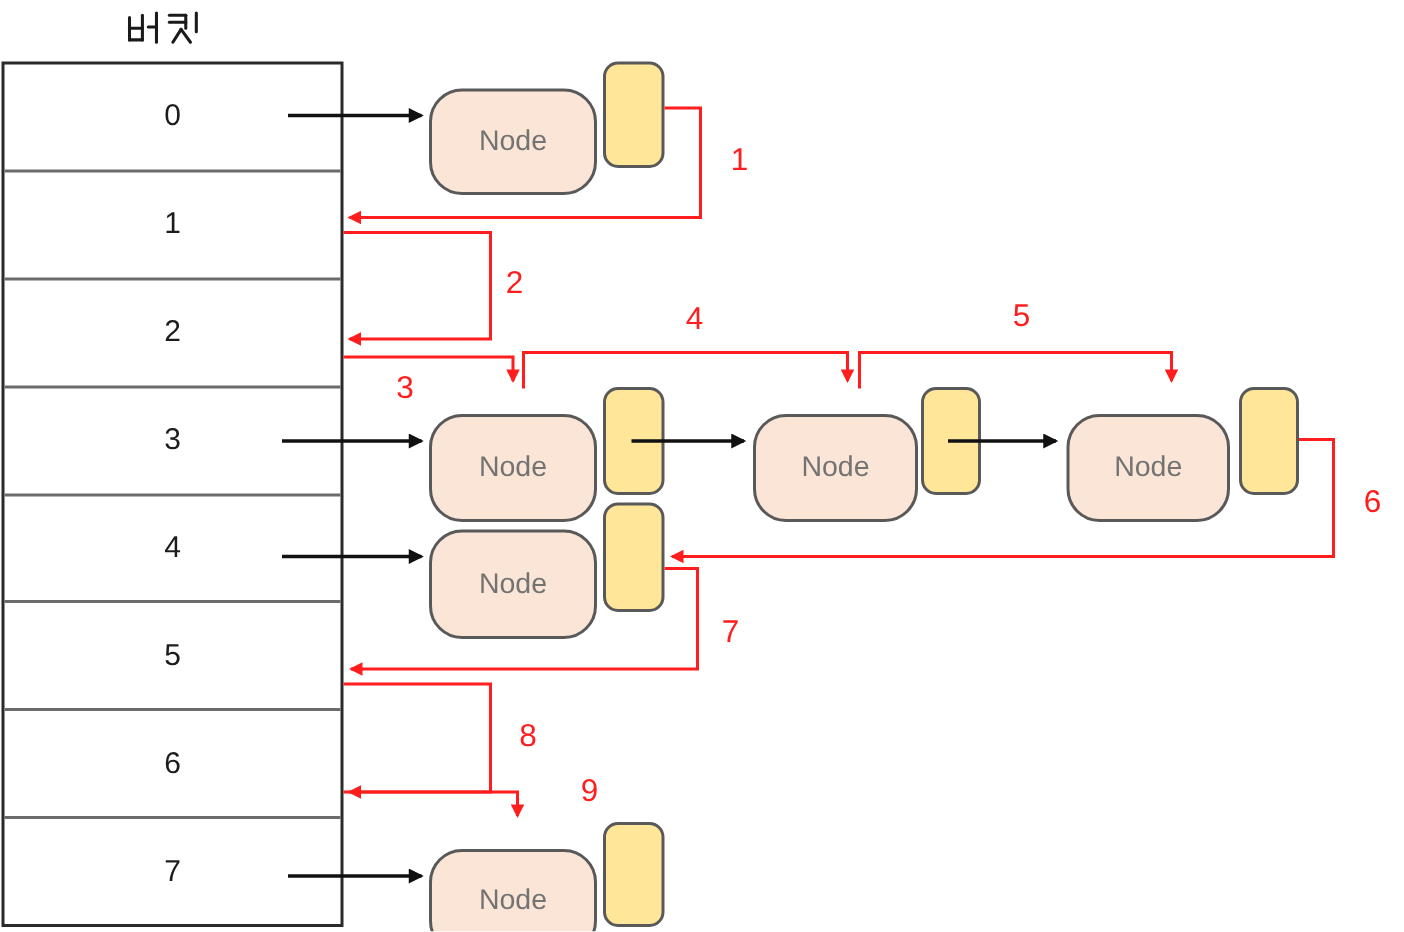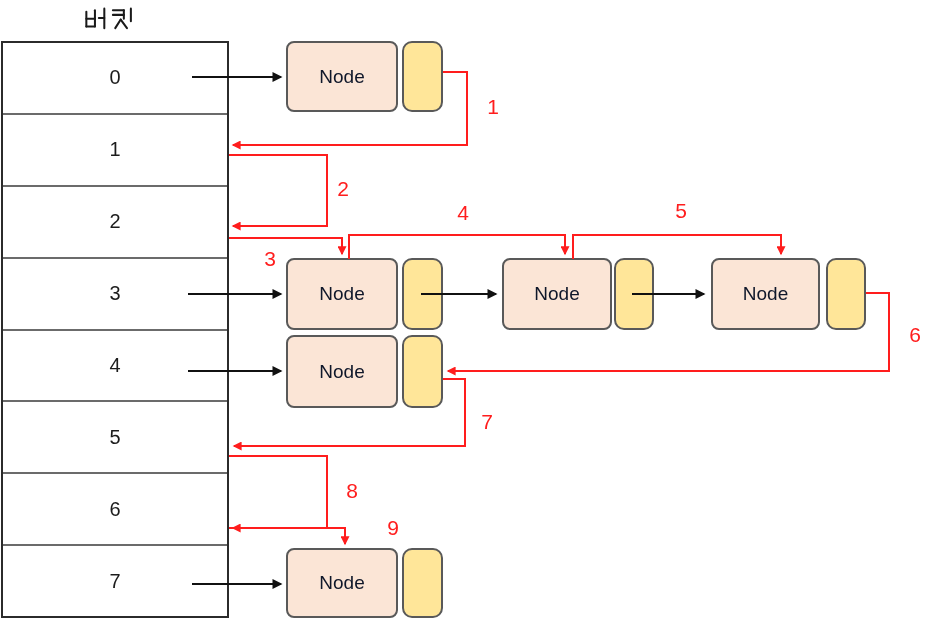--- a/index.html
+++ b/index.html
@@ -22,23 +22,23 @@
   .bucket-cell:last-child{border-bottom:none;}
   .bucket-cell .cell-label{font-size:20px;color:#1c1c1c;}
 
   
   .bucket-header{position:absolute;left:84px;top:6px;}
   .hangul{stroke:#1a1a1a;stroke-width:2.6;stroke-linecap:round;fill:none;}
 
   
   .node-box{
     position:absolute;background:var(--node-fill,#fbe5d6);
-    border:2px solid var(--box-border,#595959);border-radius:8px;
+    border:2px solid var(--box-border,#595959);border-radius:22px;
     display:flex;align-items:center;justify-content:center;box-sizing:border-box;
-    font-size:19px;color:#0f172a;
+    font-size:19px;color:#737373;margin-top:18px;
   }
   .ptr-box{
     position:absolute;background:var(--pointer-fill,#ffe699);
     border:2px solid var(--box-border,#595959);border-radius:10px;box-sizing:border-box;
   }
 
   
   .step-label{
     position:absolute;transform:translate(-50%,-50%);
     font-size:21px;color:var(--traversal-red,#ff1d1d);

